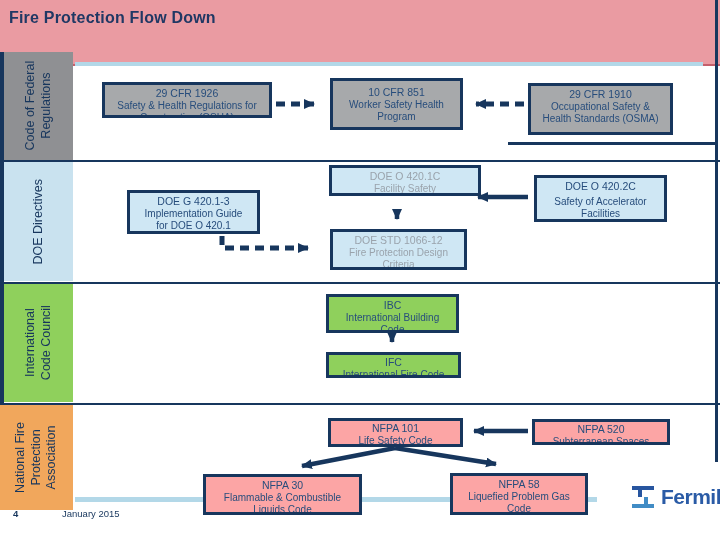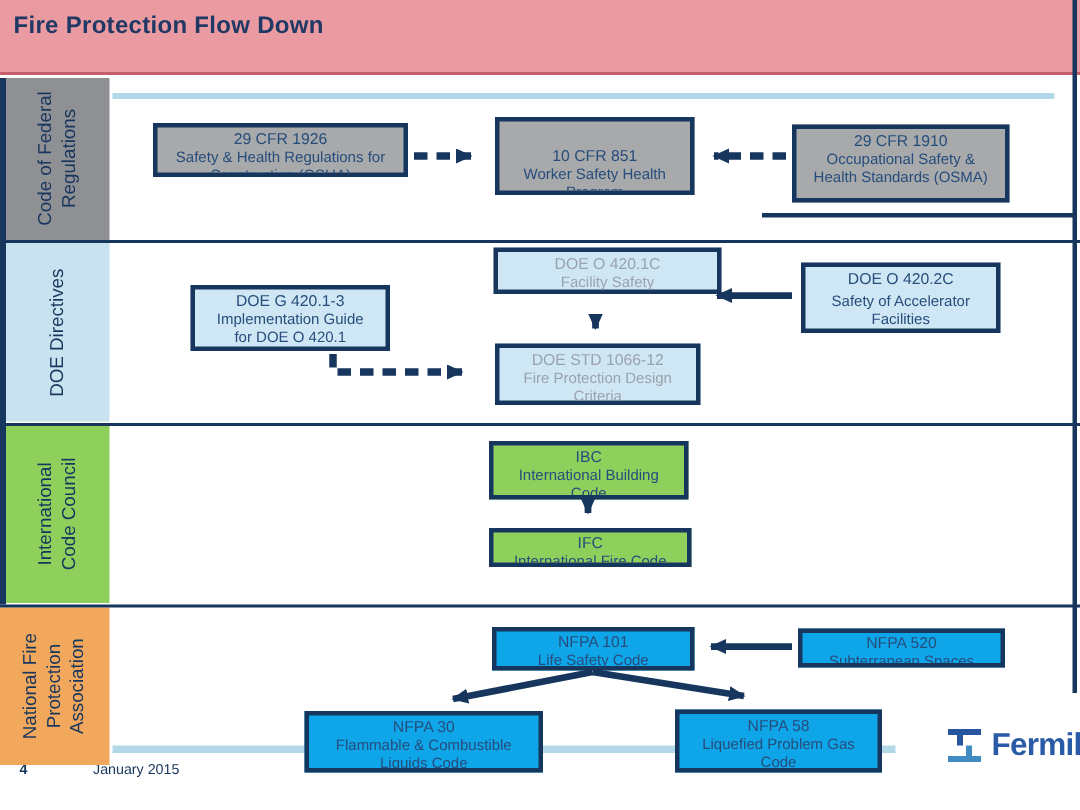--- a/index.html
+++ b/index.html
@@ -2,21 +2,21 @@
 <html><head>
 <meta charset="utf-8">
 <style>
   html,body { margin:0; padding:0; background:#fff; }
   .slide {
     position:relative; width:720px; height:540px; overflow:hidden;
     font-family:"Liberation Sans", sans-serif; background:#ffffff;
   }
   
   .header {
-    position:absolute; left:0; top:0; width:720px; height:50px;
+    position:absolute; left:0; top:0; width:720px; height:66px;
     background:#ea9ba2; border-bottom:2px solid #c45f6b; box-sizing:border-box;
   }
   .title {
     position:absolute; left:9px; top:9px;
     font-size:16px; font-weight:bold; color:#203864; letter-spacing:.2px;
   }
   
   .accent { position:absolute; background:#b3d8e8; }
   .accent.top    { left:75px; top:62px;  width:628px; height:4px; }
   .accent.bottom { left:75px; top:497px; width:522px; height:5px; z-index:1; }
@@ -41,21 +41,21 @@
   
   .box {
     position:absolute; box-sizing:border-box; border:3px solid #17365d;
     text-align:center; overflow:hidden; color:#274d7c; z-index:4; padding-top:2px;
   }
   .box .bt { font-size:10.5px; line-height:1.2; }
   .box .bl { font-size:10px;   line-height:1.25; }
   .box.gray   { background:#a7a9ab; }
   .box.blue   { background:#cfe7f4; }
   .box.green  { background:#8fd05c; }
-  .box.orange { background:#0ea5e9; }
+  .box.orange { background:#fca5a5; }
   .box.dim    { color:#9aa3ac; }
   
   svg.arrows { position:absolute; left:0; top:0; z-index:5; pointer-events:none; }
   .sol  { stroke:#17365d; stroke-width:4.5; fill:none; }
   .dash { stroke:#17365d; stroke-width:5;   fill:none; stroke-dasharray:9 6; }
   
   .pageno { position:absolute; left:13px; top:508px; font-size:9.5px; font-weight:bold; color:#17365d; }
   .slidedate { position:absolute; left:62px; top:508px; font-size:9.5px; font-weight:normal; color:#17365d; }
   
   .logo { position:absolute; left:630px; top:484px; display:flex; align-items:center; gap:5px; }
@@ -119,21 +119,21 @@
     <path class="sol" d="M528,431 L474,431" marker-end="url(#ah)"></path>
     <path class="sol" d="M395,448 L302,466" marker-end="url(#ah)"></path>
     <path class="sol" d="M395,448 L496,464" marker-end="url(#ah)"></path>
   </svg>
 
   <div class="box gray" style="left:102px;top:82px;width:170px;height:36px">
     <div class="bt">29 CFR 1926</div>
     <div class="bl">Safety &amp; Health Regulations for</div>
     <div class="bl">Construction (OSHA)</div>
   </div>
-  <div class="box gray" style="left:330px;top:78px;width:133px;height:52px;padding-top:17px">
+  <div class="box gray" style="left:330px;top:78px;width:133px;height:52px;padding-top:5px">
     <div class="bt">10 CFR 851</div>
     <div class="bl">Worker Safety Health</div>
     <div class="bl">Program</div>
   </div>
   <div class="box gray" style="left:528px;top:83px;width:145px;height:52px">
     <div class="bt">29 CFR 1910</div>
     <div class="bl">Occupational Safety &amp;</div>
     <div class="bl">Health Standards (OSMA)</div>
   </div>
 

